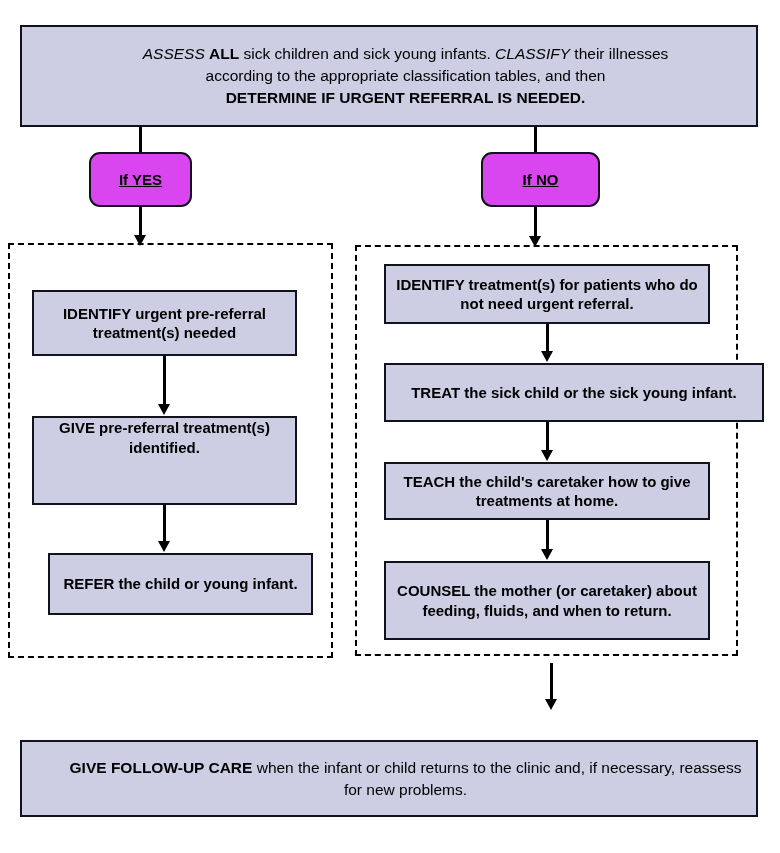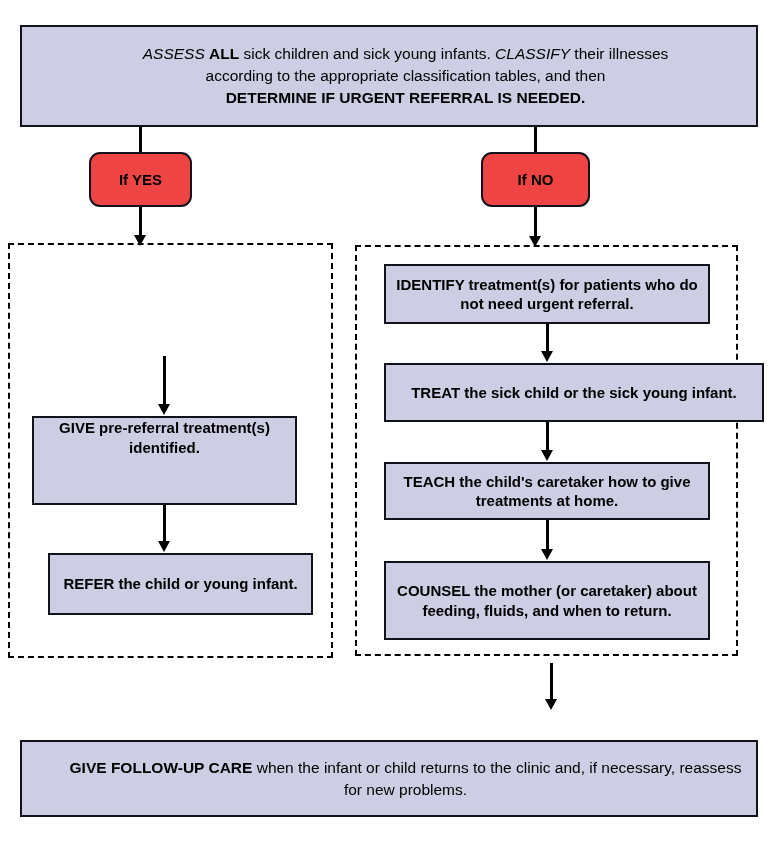--- a/index.html
+++ b/index.html
@@ -44,30 +44,31 @@
     line-height: 1.42;
     padding-left: 33px;
   }
   .banner b { font-weight: bold; }
   .banner i { font-style: italic; }
 
   
   .rbox {
     position: absolute;
     box-sizing: border-box;
-    background: #ef4444;
+    background: #d946ef;
     border: 2px solid #12121c;
     border-radius: 11px;
     color: #000000;
     font-weight: bold;
     font-size: 15px;
     display: flex;
     align-items: center;
     justify-content: center;
     text-align: right;
+    text-decoration: underline;
   }
 
   
   .dashgroup {
     position: absolute;
     box-sizing: border-box;
     border: 2px dashed #000000;
     background: transparent;
   }
 
@@ -116,36 +117,39 @@
 
   <div class="conn no-head" style="left:535px; top:127px; height:25px;">
     <div class="stem" style="height:25px;"></div>
 
   </div>
 
   <div class="rbox" style="left:89px; top:152px; width:103px; height:55px;">
     <span>If YES</span>
   </div>
 
-  <div class="rbox" style="left:481px; top:152px; width:109px; height:55px;">
+  <div class="rbox" style="left:481px; top:152px; width:119px; height:55px;">
     <span>If NO</span>
   </div>
 
   <div class="conn" style="left:140px; top:207px; height:39px;">
     <div class="stem" style="height:29px;"></div>
     <div class="head" style="top:28px;"></div>
   </div>
 
   <div class="conn" style="left:535px; top:207px; height:40px;">
     <div class="stem" style="height:30px;"></div>
     <div class="head" style="top:29px;"></div>
   </div>
 
   <div class="dashgroup" style="left:8px; top:243px; width:325px; height:415px;"></div>
 
+  <div class="pbox v-center box-txt-15" style="left:32px; top:290px; width:265px; height:66px;">
+    <div class="txt">IDENTIFY urgent pre-referral treatment(s) needed</div>
+  </div>
 
   <div class="conn" style="left:164px; top:356px; height:60px;">
     <div class="stem" style="height:49px;"></div>
     <div class="head" style="top:48px;"></div>
   </div>
 
   <div class="pbox v-top box-txt-15" style="left:32px; top:416px; width:265px; height:89px; ">
     <div class="txt">GIVE pre-referral treatment(s) identified.</div>
   </div>
 

